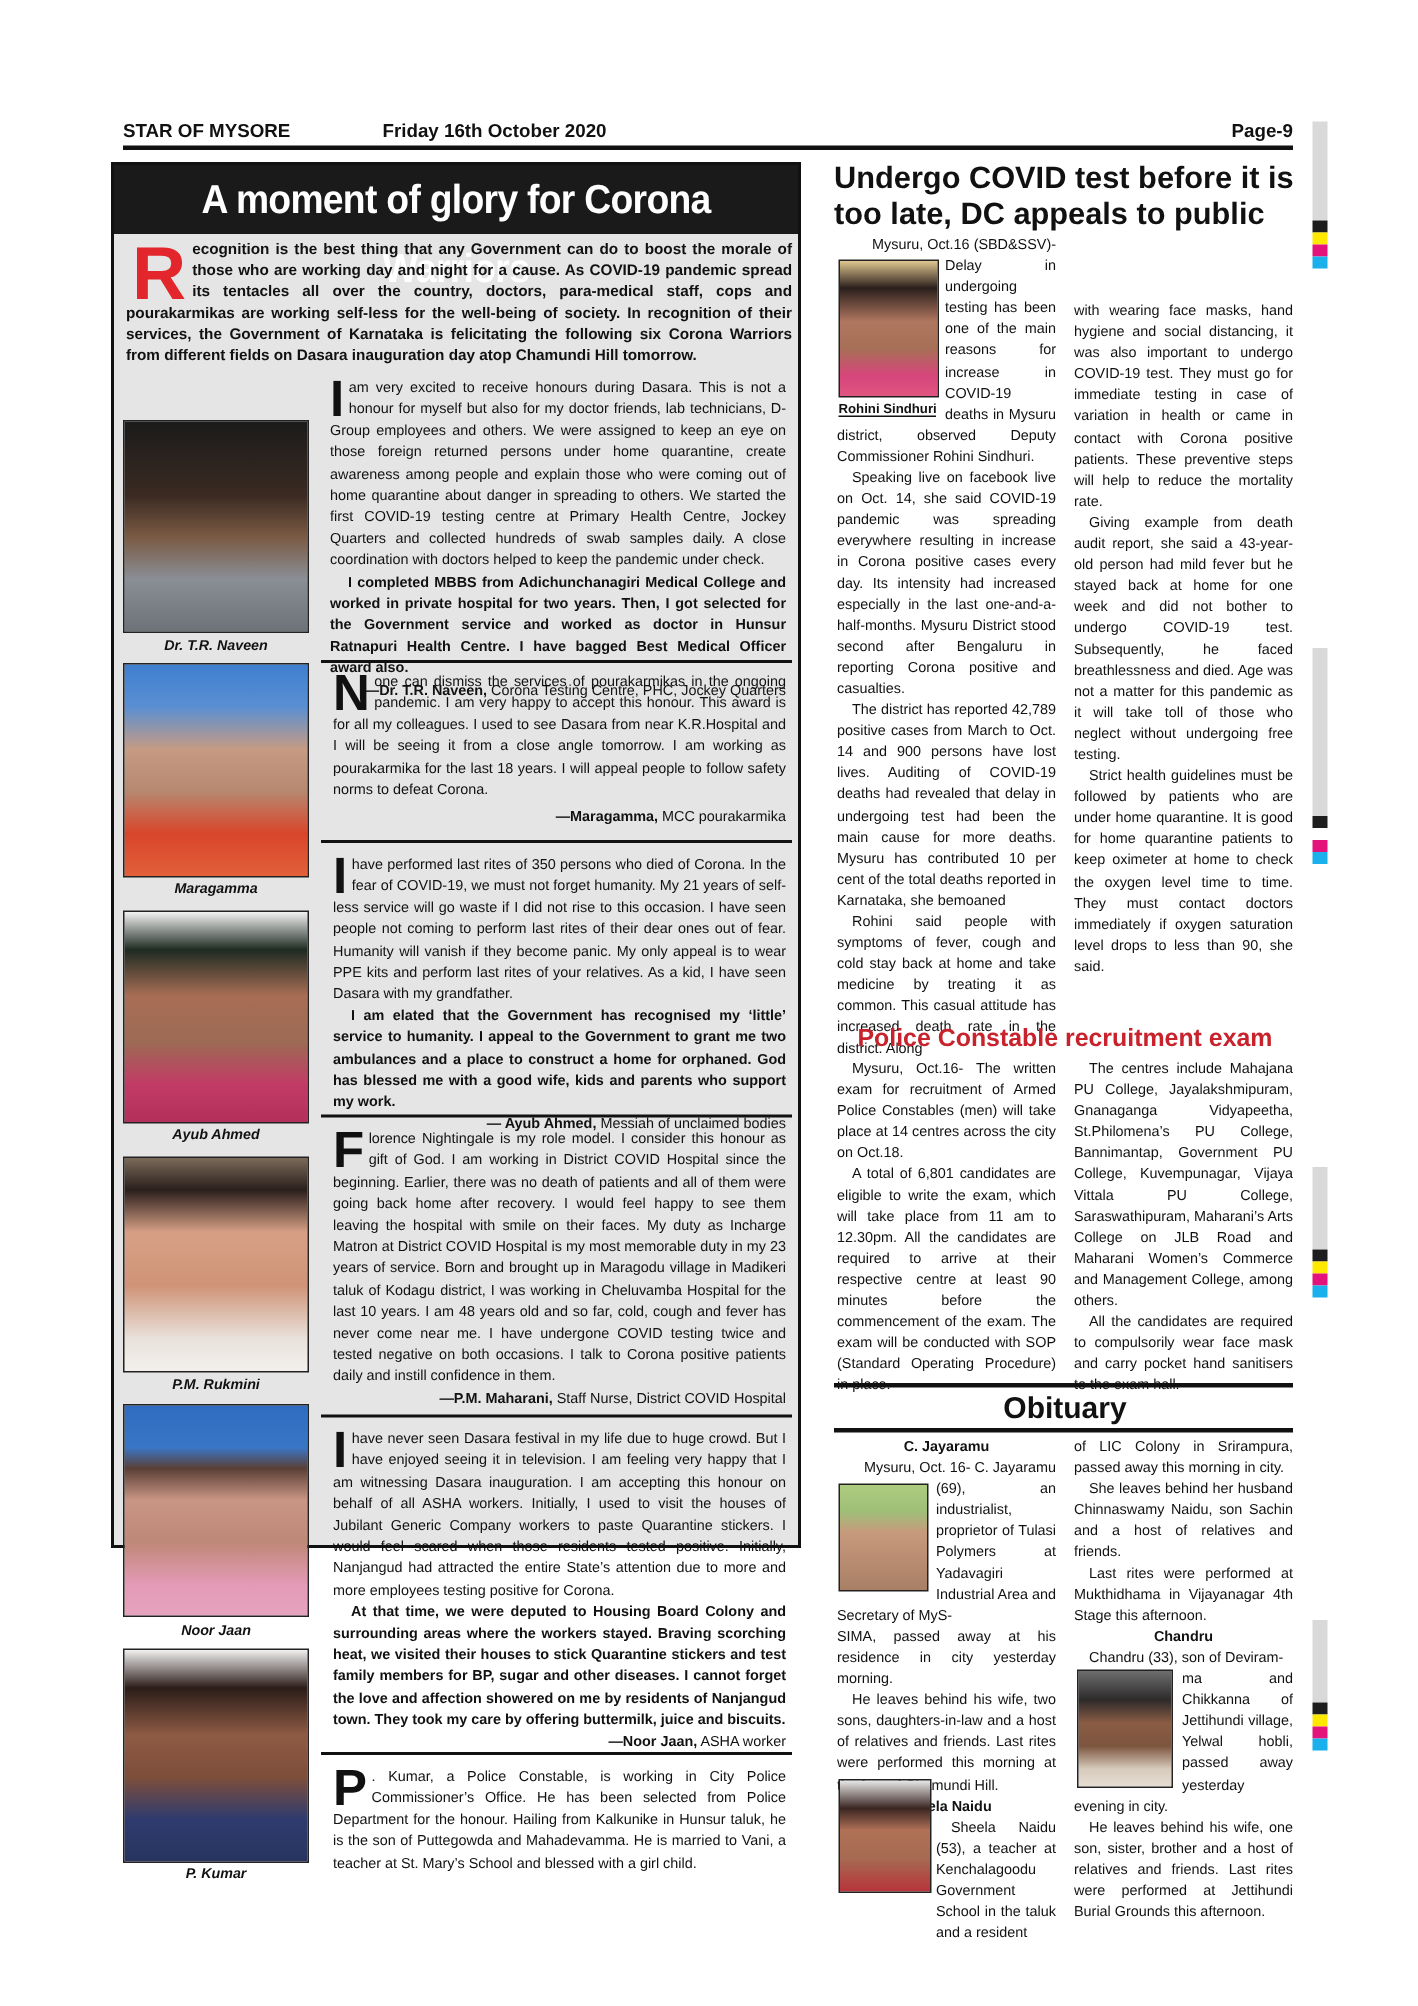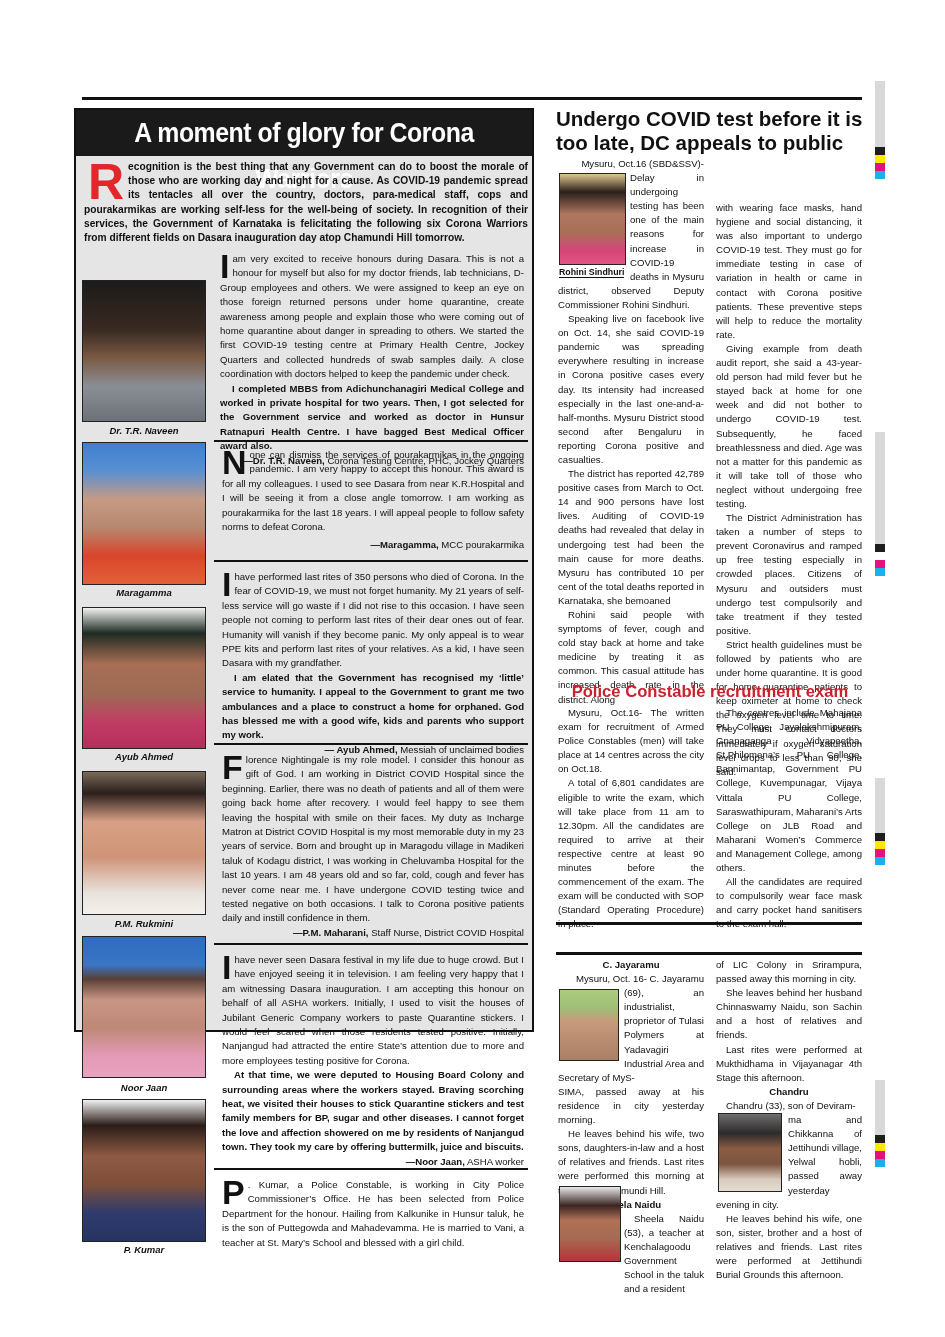--- a/index.html
+++ b/index.html
@@ -39,20 +39,25 @@
   
   .reg{position:absolute;left:875px;width:10px;}
   .reg .bar{width:10px;background:#d9d9d9;}
   .reg .sq{width:10px;height:8px;}
 </style>
 </head>
 <body>
 
 <div class="page">
 
+  <div class="header">
+    <span class="paper">STAR OF MYSORE</span>
+    <span class="date">Friday 16th October 2020</span>
+    <span class="pno">Page-9</span>
+  </div>
   <div class="hrule"></div>
 
   <div class="feature">
     <div class="banner"><span>A moment of glory for Corona Warriors</span></div>
 
     <div class="intro">
       <span class="drop">R</span>
       <span>ecognition is the best thing that any Government can do to boost the morale of those who are working day and night for a cause. As COVID-19 pandemic spread its tentacles all over the country, doctors, para-medical staff, cops and pourakarmikas are working self-less for the well-being of society. In recognition of their services, the Government of Karnataka is felicitating the following six Corona Warriors from different fields on Dasara inauguration day atop Chamundi Hill tomorrow.</span>
     </div>
 
@@ -121,35 +126,35 @@
     <p class="ind">Speaking live on facebook live on Oct. 14, she said COVID-19 pandemic was spreading everywhere resulting in increase in Corona positive cases every day. Its intensity had increased especially in the last one-and-a- half-months. Mysuru District stood second after Bengaluru in reporting Corona positive and casualties.</p>
     <p class="ind">The district has reported 42,789 positive cases from March to Oct. 14 and 900 persons have lost lives. Auditing of COVID-19 deaths had revealed that delay in undergoing test had been the main cause for more deaths. Mysuru has contributed 10 per cent of the total deaths reported in Karnataka, she bemoaned</p>
     <p class="ind">Rohini said people with symptoms of fever, cough and cold stay back at home and take medicine by treating it as common. This casual attitude has increased death rate in the district. Along</p>
   </div>
   <div class="rphoto" style="left:559px;top:173px;width:67px;height:92px;background:linear-gradient(180deg,#e0c690 0%,#2a1f1c 20%,#b07760 45%,#a86f57 65%,#d6457a 85%,#e05582 100%);"></div>
   <div class="rcap" style="left:559px;top:267px;">Rohini Sindhuri</div>
 
   <div class="col" style="left:716px;top:157px;width:146px;margin-top:44px;">
     <p>with wearing face masks, hand hygiene and social distancing, it was also important to undergo COVID-19 test. They must go for immediate testing in case of variation in health or came in contact with Corona positive patients. These preventive steps will help to reduce the mortality rate.</p>
     <p class="ind">Giving example from death audit report, she said a 43-year-old person had mild fever but he stayed back at home for one week and  did not bother to undergo COVID-19 test. Subsequently, he faced breathlessness and died. Age was not a matter for this pandemic as it will take toll of those who neglect without undergoing free testing.</p>
-    <p class="ind">The District Administration has taken a number of steps to prevent Coronavirus and ramped up free testing especially in crowded places. Citizens of Mysuru and outsiders must undergo test compulsorily and take treatment if they tested positive.</p>
     <p class="ind">Strict health guidelines must be followed by patients who are under home quarantine. It is good for home quarantine patients to keep oximeter at home to check the oxygen level time to time. They must contact doctors immediately if oxygen saturation level drops to less than 90, she said.</p>
   </div>
 
   <div class="police-title">Police Constable recruitment exam</div>
   <div class="col" style="left:558px;top:706px;width:146px;">
     <p class="ind">Mysuru, Oct.16- The written exam for recruitment of Armed Police Constables (men) will take place at 14 centres across the city on Oct.18.</p>
     <p class="ind">A total of 6,801 candidates are eligible to write the exam, which will take place from 11 am to 12.30pm. All the candidates are required to arrive at their respective centre at  least 90 minutes before the commencement of the exam. The exam will be conducted with SOP (Standard Operating Procedure) in place.</p>
   </div>
   <div class="col" style="left:716px;top:706px;width:146px;">
     <p class="ind">The centres include Mahajana PU College, Jayalakshmipuram, Gnanaganga Vidyapeetha, St.Philomena’s PU College, Bannimantap, Government PU College, Kuvempunagar, Vijaya Vittala PU College, Saraswathipuram, Maharani’s Arts College on JLB Road and Maharani Women’s Commerce and Management College, among others.</p>
     <p class="ind">All the candidates are required to compulsorily wear face mask and carry pocket hand sanitisers to the exam hall.</p>
   </div>
 
   <div class="obit-rule" style="top:922px;"></div>
+  <div class="obit-title">Obituary</div>
   <div class="obit-rule" style="top:952px;"></div>
 
   <div class="col" style="left:558px;top:958px;width:146px;">
     <div class="obit-name">C. Jayaramu</div>
     <p style="text-align:right;">Mysuru, Oct. 16- C. Jayaramu</p>
     <div style="float:left;width:62px;height:84px;margin-right:4px;"></div>
     <p>(69), an industrialist, proprietor of Tulasi Polymers at Yadavagiri Industrial Area and Secretary of MyS-</p>
     <p>SIMA, passed away at his residence in city yesterday morning.</p>
     <p class="ind">He leaves behind his wife, two sons, daughters-in-law and a host of relatives and friends. Last rites were performed this morning at the foot of Chamundi Hill.</p>
     <div class="obit-name">Sheela Naidu</div>

